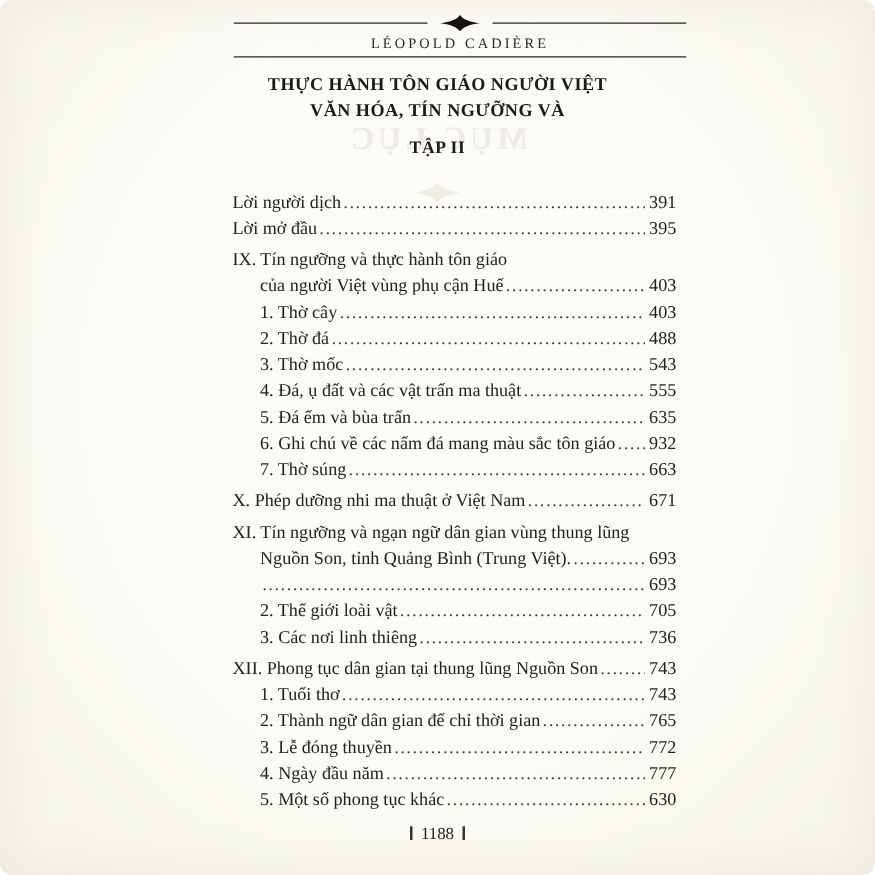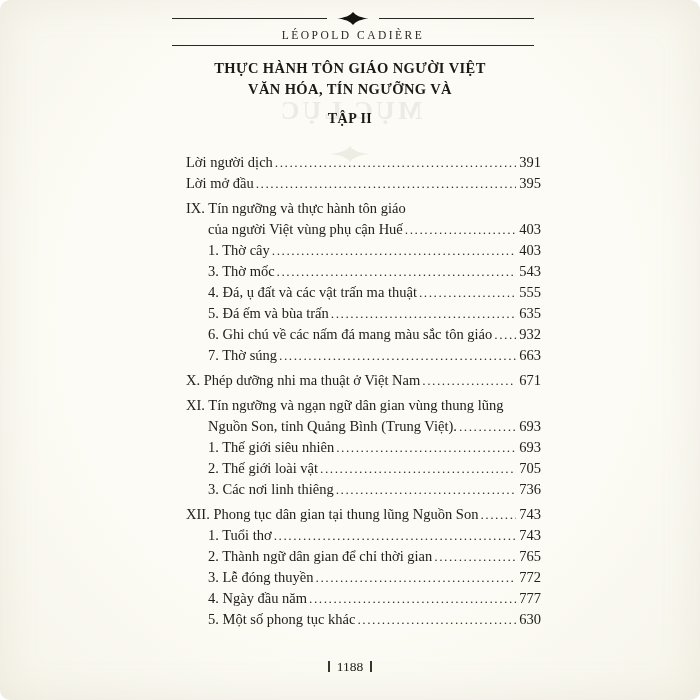--- a/index.html
+++ b/index.html
@@ -12,21 +12,21 @@
   }
   .page {
     position:absolute; inset:0;
     background:radial-gradient(ellipse at 50% 45%, #fcfbf5 55%, #f6f4ea 100%);
     border-radius:10px;
     box-shadow:inset 0 0 40px rgba(180,170,150,0.15);
     color:#211f1b;
   }
   
   .running-head {
-    position:absolute; top:10px; left:172px; width:362px;
+    position:absolute; top:10px; left:187px; width:362px;
     text-align:center;
   }
   .orn-row { display:flex; align-items:center; height:16px; }
   .orn-row .rule { flex:1; border-top:1.5px solid #2b2823; }
   .ornament { padding:0 10px; line-height:0; }
   .ornament svg { display:block; fill:#17140f; }
   .author {
     font-size:11.5px; letter-spacing:2.5px; font-variant:small-caps;
     margin-top:3px; color:#2b2823; font-weight:400;
   }
@@ -124,20 +124,25 @@
         <span class="toc-label">của người Việt vùng phụ cận Huế</span>
         <span class="toc-dots"></span>
         <span class="toc-page">403</span>
       </div>
       <div class="toc-row indent-sub">
         <span class="toc-label">1. Thờ cây</span>
         <span class="toc-dots"></span>
         <span class="toc-page">403</span>
       </div>
       <div class="toc-row indent-sub">
+        <span class="toc-label">2. Thờ đá</span>
+        <span class="toc-dots"></span>
+        <span class="toc-page">488</span>
+      </div>
+      <div class="toc-row indent-sub">
         <span class="toc-label">3. Thờ mốc</span>
         <span class="toc-dots"></span>
         <span class="toc-page">543</span>
       </div>
       <div class="toc-row indent-sub">
         <span class="toc-label">4. Đá, ụ đất và các vật trấn ma thuật</span>
         <span class="toc-dots"></span>
         <span class="toc-page">555</span>
       </div>
       <div class="toc-row indent-sub">
@@ -162,21 +167,20 @@
       </div>
       <div class="toc-row indent-top gap">
         <span class="toc-label">XI. Tín ngưỡng và ngạn ngữ dân gian vùng thung lũng</span>
       </div>
       <div class="toc-row indent-sub">
         <span class="toc-label">Nguồn Son, tỉnh Quảng Bình (Trung Việt). </span>
         <span class="toc-dots"></span>
         <span class="toc-page">693</span>
       </div>
       <div class="toc-row indent-sub">
-        <span class="toc-label">1. Thế giới siêu nhiên</span>
         <span class="toc-dots"></span>
         <span class="toc-page">693</span>
       </div>
       <div class="toc-row indent-sub">
         <span class="toc-label">2. Thế giới loài vật</span>
         <span class="toc-dots"></span>
         <span class="toc-page">705</span>
       </div>
       <div class="toc-row indent-sub">
         <span class="toc-label">3. Các nơi linh thiêng</span>

